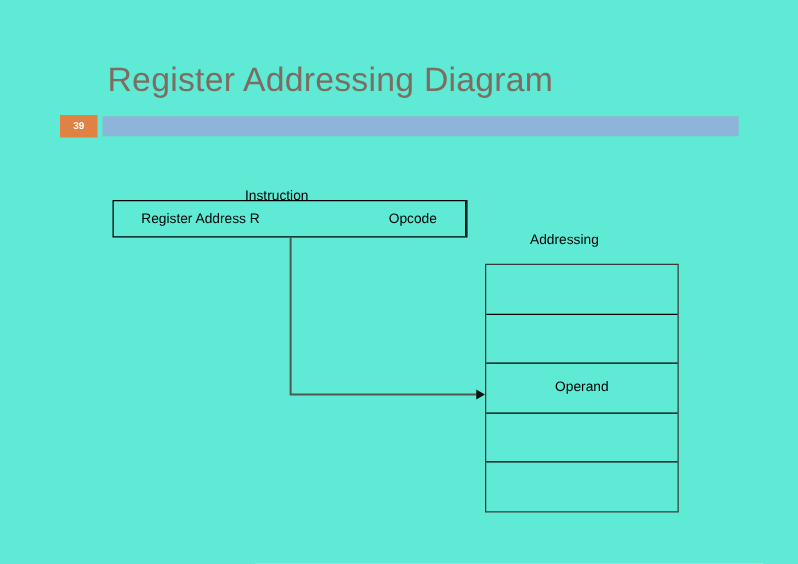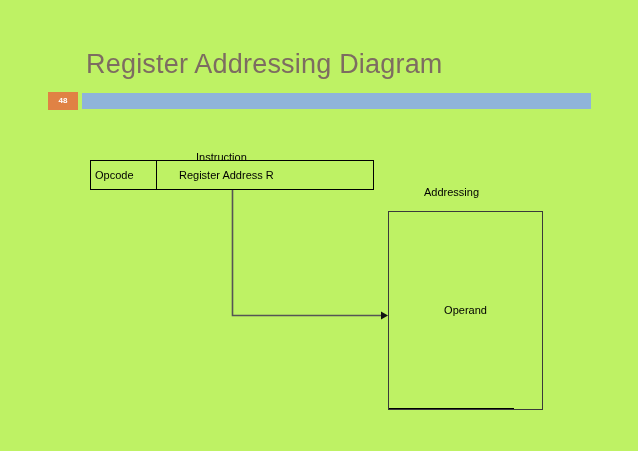--- a/index.html
+++ b/index.html
@@ -14,21 +14,21 @@
     overflow: hidden;
     font-family: "Liberation Sans", sans-serif;
     color: #000000;
   }
 
   #slide {
     position: absolute;
     left: 0; top: 0;
     width: 638px;
     height: 451px;
-    background: #bef264;
+    background: #5eead4;
   }
 
   
   .slide-title {
     position: absolute;
     left: 86px;
     top: 47px;
     width: 520px;
     font-size: 27px;
     line-height: 34px;
@@ -116,21 +116,21 @@
 
   .registers-box {
     position: absolute;
     left: 388px;
     top: 211px;
     width: 155px;
     height: 199px;
     border: 1px solid #3a3a3a;
     box-sizing: border-box;
     display: flex;
-    flex-direction: row;
+    flex-direction: column;
   }
   .register-row {
     flex: 1 1 0;
     border-bottom: 1px solid #000000;
     box-sizing: border-box;
     display: flex;
     align-items: center;
     justify-content: center;
     font-size: 11px;
     color: #000000;
@@ -150,29 +150,29 @@
     pointer-events: none;
   }
 </style>
 </head>
 <body>
 
 <div id="slide">
 
   <div class="slide-title">Register Addressing Diagram</div>
 
-  <div class="page-badge">48</div>
+  <div class="page-badge">39</div>
 
   <div class="title-rule"></div>
 
   <div class="instruction-label">Instruction</div>
 
   <div class="instruction-box">
+    <div class="instruction-cell cell-address">Register Address R</div>
     <div class="instruction-cell cell-opcode">Opcode</div>
-    <div class="instruction-cell cell-address">Register Address R</div>
   </div>
 
   <div class="registers-label">Addressing</div>
 
   <div class="registers-box">
     <div class="register-row"></div>
     <div class="register-row"></div>
     <div class="register-row">Operand</div>
     <div class="register-row"></div>
     <div class="register-row"></div>

